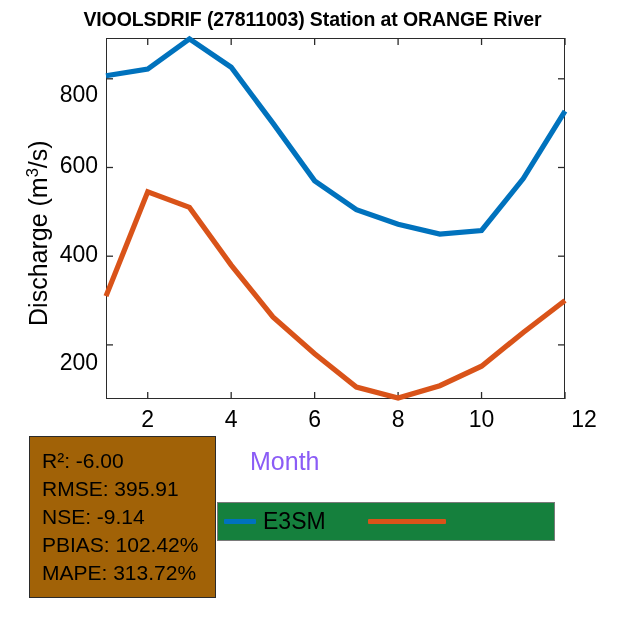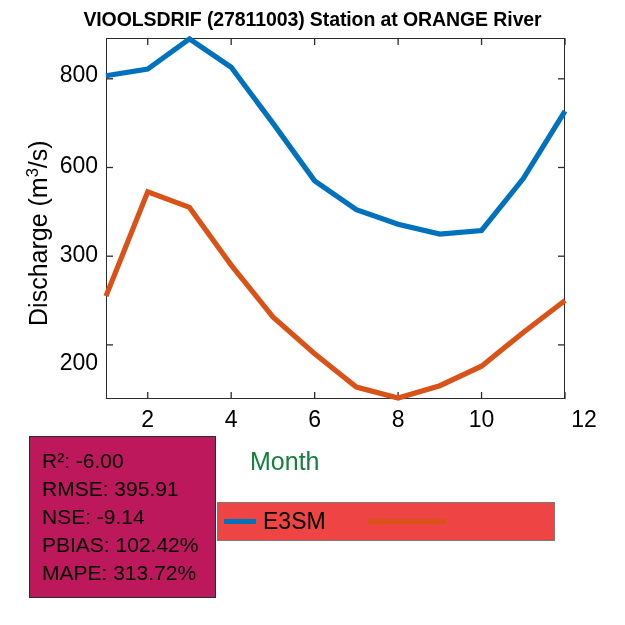--- a/index.html
+++ b/index.html
@@ -67,21 +67,21 @@
     white-space: nowrap;
     color: #000;
   }
   #ylabel sup { font-size: 0.66em; vertical-align: super; }
   #xlabel {
     position: absolute;
     left: 250px;
     top: 447px;
     font-size: 25px;
     white-space: nowrap;
-    color: #15803d;
+    color: #8b5cf6;
   }
   .ytick-label {
     position: absolute;
     right: 0;
     width: 86px;
     text-align: right;
     font-size: 23px;
     color: #000;
     white-space: nowrap;
   }
@@ -94,40 +94,40 @@
     color: #000;
   }
   
   #stats-box {
     position: absolute;
     left: 29px;
     top: 436px;
     width: 187px;
     box-sizing: border-box;
     border: 1.3px solid #2b2b2b;
-    background: #be185d;
+    background: #a16207;
     padding: 10px 0 10px 12px;
     z-index: 5;
   }
   .stat-line {
     font-size: 21px;
     line-height: 28px;
     color: #000;
     white-space: nowrap;
   }
   
   #legend-box {
     position: absolute;
     left: 217px;
     top: 502px;
     width: 338px;
     height: 39px;
     box-sizing: border-box;
     border: 1.1px solid #7a7a7a;
-    background: #ef4444;
+    background: #15803d;
     display: flex;
     align-items: center;
     z-index: 4;
   }
   .legend-entry {
     display: flex;
     align-items: center;
     white-space: nowrap;
   }
   .legend-swatch {
@@ -146,23 +146,23 @@
 </style>
 </head>
 <body>
 
 <div id="figure">
 
   <div id="chart-title">VIOOLSDRIF (27811003)  Station at  ORANGE  River</div>
 
   <div class="ytick-wrap" id="ytick-container">
       <div class="ytick-label" style="top: 349px;">200</div>
-      <div class="ytick-label" style="top: 241.197px;">300</div>
+      <div class="ytick-label" style="top: 241.197px;">400</div>
       <div class="ytick-label" style="top: 152.499px;">600</div>
-      <div class="ytick-label" style="top: 61px; text-align: right;">800</div>
+      <div class="ytick-label" style="top: 81px; text-align: right;">800</div>
     </div>
 
   <div id="ylabel">Discharge (m<sup>3</sup>/s)</div>
 
   <div id="plot-area"></div>
 
   <svg id="plot-svg" viewBox="0 0 459 361" preserveAspectRatio="none">
     <g id="ticks-group">
         <line x1="0" y1="306.8943488943489" x2="7" y2="306.8943488943489" stroke="#2b2b2b" stroke-width="1.3"></line>
         <line x1="459" y1="306.8943488943489" x2="452" y2="306.8943488943489" stroke="#2b2b2b" stroke-width="1.3"></line>

